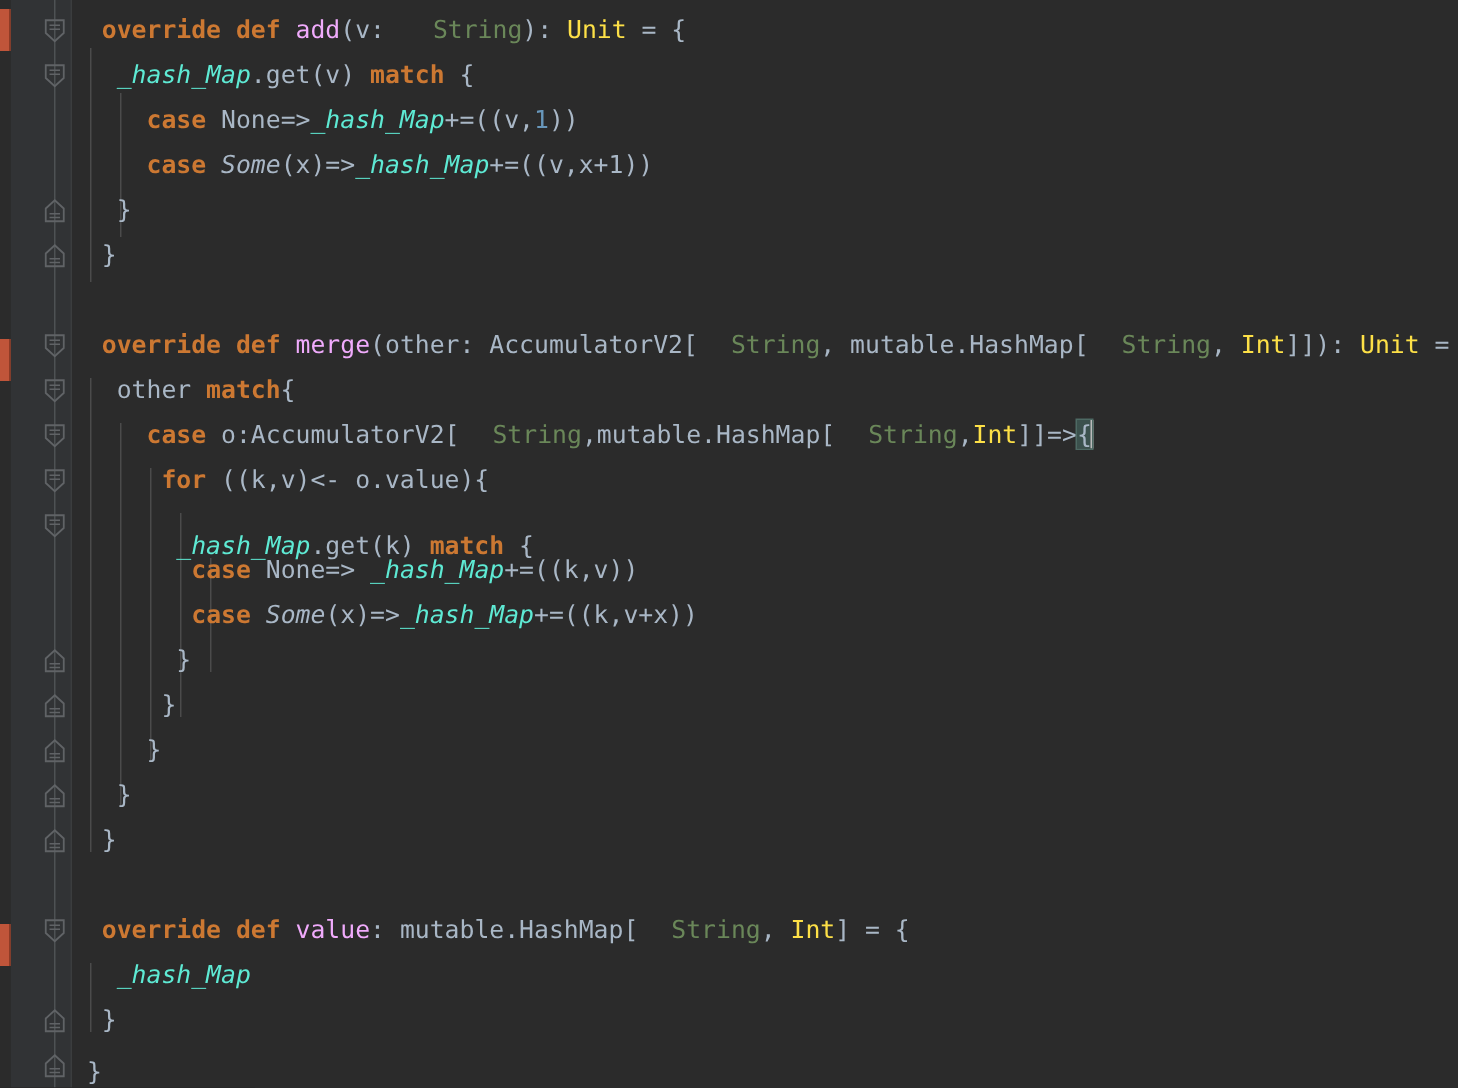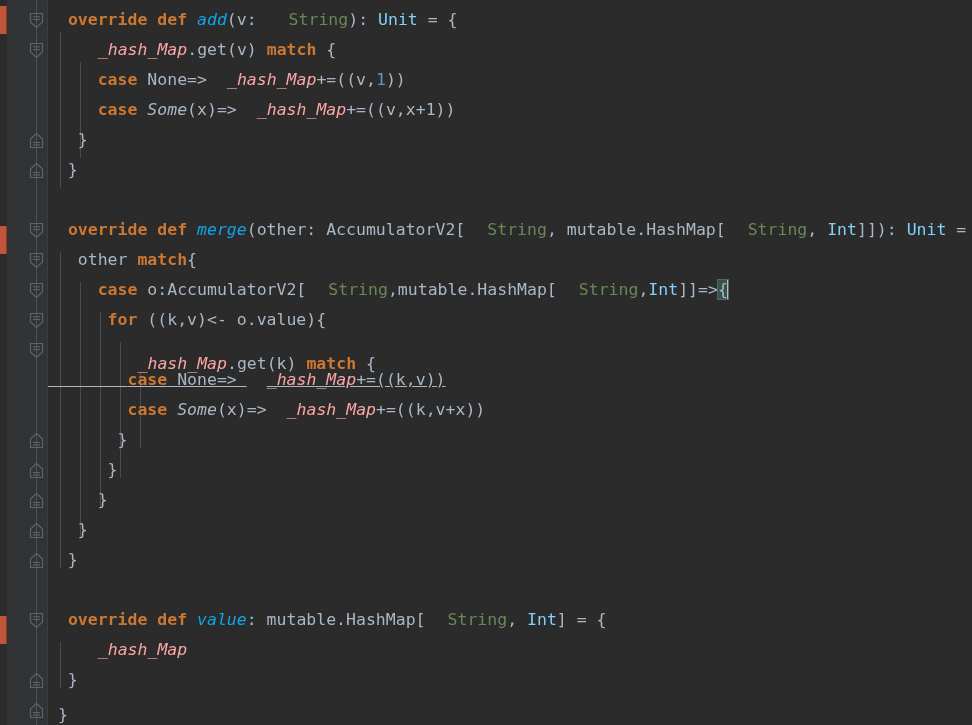--- a/index.html
+++ b/index.html
@@ -116,25 +116,25 @@
     height: 30px;
     line-height: 30px;
     white-space: pre;
     font-size: 16.5px;
     letter-spacing: 0px;
     color: #a9b7c6;
   }
 
   
   .tok-kw      { color: #cc7832; font-weight: bold; }
-  .tok-def     { color: #0ea5e9; font-style: italic; }
+  .tok-def     { color: #f0abfc; }
   .tok-type    { color: #6a8759; margin-left: 22px; }
-  .tok-unit    { color: #7dd3fc; }
+  .tok-unit    { color: #fde047; }
   .tok-plain   { color: #a9b7c6; }
-  .tok-field   { color: #fca5a5; font-style: italic; margin-left: 20px; }
+  .tok-field   { color: #5eead4; font-style: italic; }
   .tok-italic  { color: #a9b7c6; font-style: italic; }
   .tok-num     { color: #6897bb; }
 
   .brace-hl {
     background: #3b514d;
     outline: 1px solid #4e6a64;
   }
   .caret {
     display: inline-block;
     width: 0;
@@ -295,21 +295,21 @@
         <div class="code-line" style="top: 35px;"><span class="tok-plain">   </span><span class="tok-field">_hash_Map</span><span class="tok-plain">.get(v) </span><span class="tok-kw">match</span><span class="tok-plain"> {</span></div>
         <div class="code-line" style="top: 65px;"><span class="tok-plain">     </span><span class="tok-kw">case</span><span class="tok-plain"> None=&gt;</span><span class="tok-field">_hash_Map</span><span class="tok-plain">+=((v,</span><span class="tok-num">1</span><span class="tok-plain">))</span></div>
         <div class="code-line" style="top: 95px;"><span class="tok-plain">     </span><span class="tok-kw">case</span><span class="tok-plain"> </span><span class="tok-italic">Some</span><span class="tok-plain">(x)=&gt;</span><span class="tok-field">_hash_Map</span><span class="tok-plain">+=((v,x+1))</span></div>
         <div class="code-line" style="top: 125px;"><span class="tok-plain">   }</span></div>
         <div class="code-line" style="top: 155px;"><span class="tok-plain">  }</span></div>
         <div class="code-line" style="top: 215px;"><span class="tok-plain">  </span><span class="tok-kw">override</span><span class="tok-plain"> </span><span class="tok-kw">def</span><span class="tok-plain"> </span><span class="tok-def">merge</span><span class="tok-plain">(other: AccumulatorV2[</span><span class="tok-type">String</span><span class="tok-plain">, mutable.HashMap[</span><span class="tok-type">String</span><span class="tok-plain">, </span><span class="tok-unit">Int</span><span class="tok-plain">]]): </span><span class="tok-unit">Unit</span><span class="tok-plain"> = {</span></div>
         <div class="code-line" style="top: 245px;"><span class="tok-plain">   other </span><span class="tok-kw">match</span><span class="tok-plain">{</span></div>
         <div class="code-line" style="top: 275px;"><span class="tok-plain">     </span><span class="tok-kw">case</span><span class="tok-plain"> o:AccumulatorV2[</span><span class="tok-type">String</span><span class="tok-plain">,mutable.HashMap[</span><span class="tok-type">String</span><span class="tok-plain">,</span><span class="tok-unit">Int</span><span class="tok-plain">]]=&gt;</span><span class="tok-plain brace-hl">{</span><span class="caret"></span></div>
         <div class="code-line" style="top: 305px;"><span class="tok-plain">      </span><span class="tok-kw">for</span><span class="tok-plain"> ((k,v)&lt;- o.value){</span></div>
         <div class="code-line" style="top: 349px;"><span class="tok-plain">       </span><span class="tok-field">_hash_Map</span><span class="tok-plain">.get(k) </span><span class="tok-kw">match</span><span class="tok-plain"> {</span></div>
-        <div class="code-line" style="top: 365px; text-decoration: underline;"><span class="tok-plain">        </span><span class="tok-kw">case</span><span class="tok-plain"> None=&gt; </span><span class="tok-field">_hash_Map</span><span class="tok-plain">+=((k,v))</span></div>
+        <div class="code-line" style="top: 365px;"><span class="tok-plain">        </span><span class="tok-kw">case</span><span class="tok-plain"> None=&gt; </span><span class="tok-field">_hash_Map</span><span class="tok-plain">+=((k,v))</span></div>
         <div class="code-line" style="top: 395px;"><span class="tok-plain">        </span><span class="tok-kw">case</span><span class="tok-plain"> </span><span class="tok-italic">Some</span><span class="tok-plain">(x)=&gt;</span><span class="tok-field">_hash_Map</span><span class="tok-plain">+=((k,v+x))</span></div>
         <div class="code-line" style="top: 425px;"><span class="tok-plain">       }</span></div>
         <div class="code-line" style="top: 455px;"><span class="tok-plain">      }</span></div>
         <div class="code-line" style="top: 485px;"><span class="tok-plain">     }</span></div>
         <div class="code-line" style="top: 515px;"><span class="tok-plain">   }</span></div>
         <div class="code-line" style="top: 545px;"><span class="tok-plain">  }</span></div>
         <div class="code-line" style="top: 605px;"><span class="tok-plain">  </span><span class="tok-kw">override</span><span class="tok-plain"> </span><span class="tok-kw">def</span><span class="tok-plain"> </span><span class="tok-def">value</span><span class="tok-plain">: mutable.HashMap[</span><span class="tok-type">String</span><span class="tok-plain">, </span><span class="tok-unit">Int</span><span class="tok-plain">] = {</span></div>
         <div class="code-line" style="top: 635px;"><span class="tok-plain">   </span><span class="tok-field">_hash_Map</span></div>
         <div class="code-line" style="top: 665px;"><span class="tok-plain">  }</span></div>
         <div class="code-line" style="top: 700px;"><span class="tok-plain"> }</span></div>

